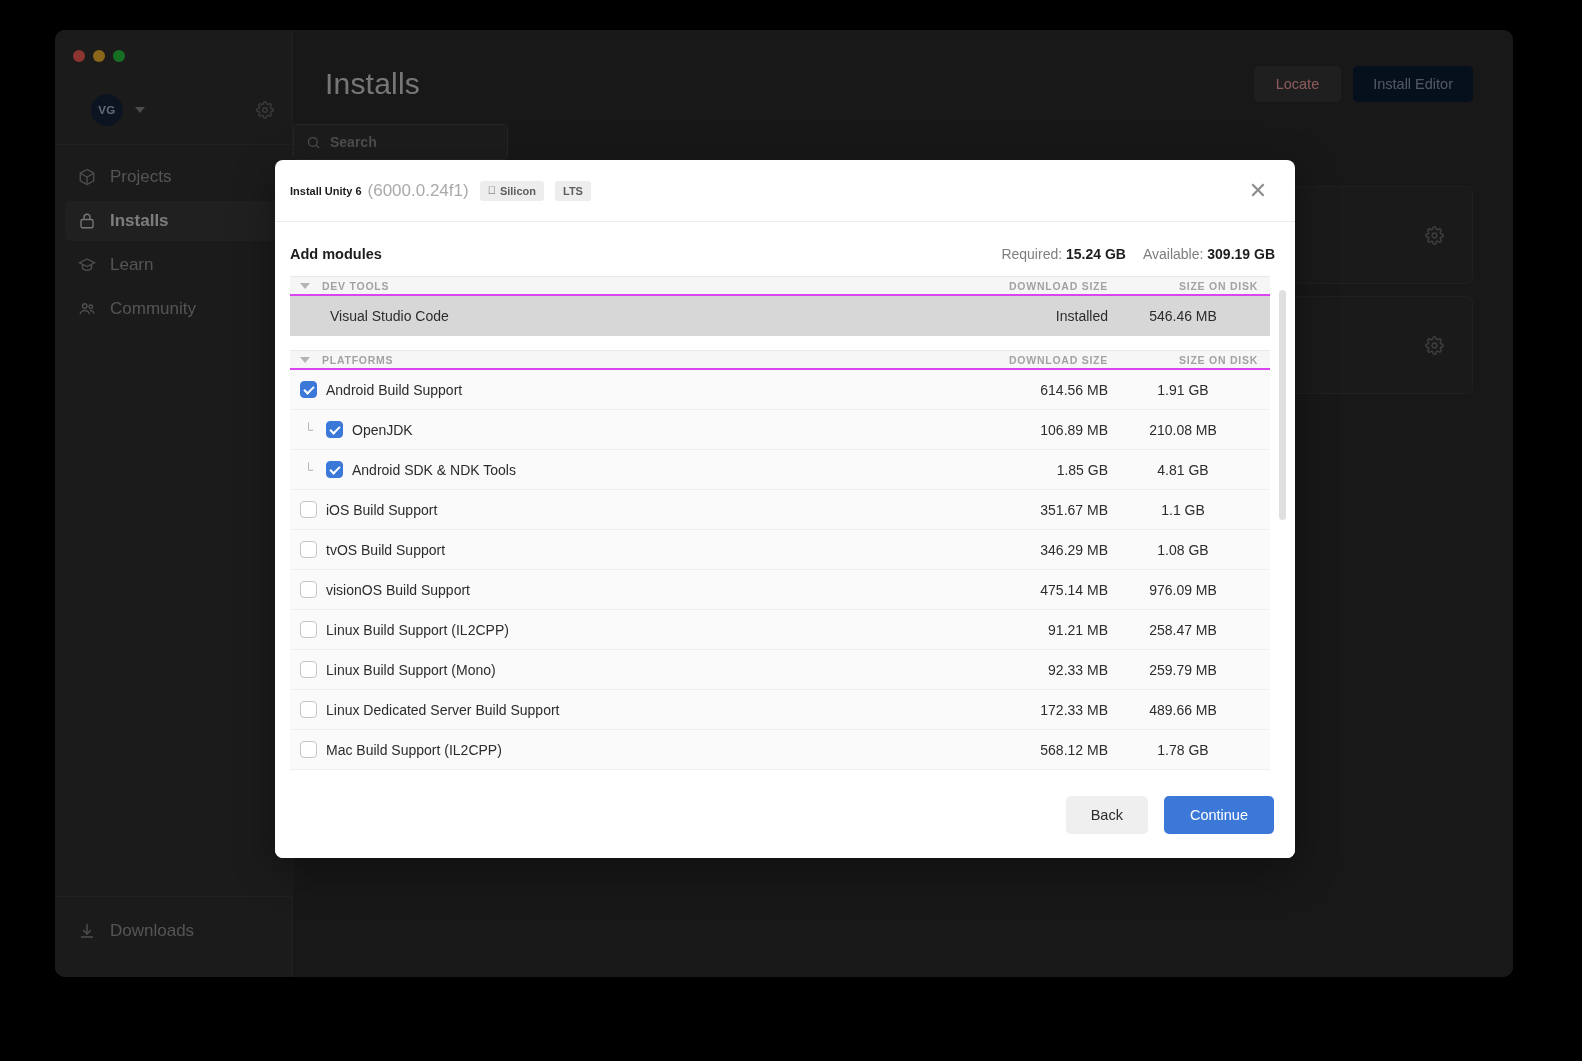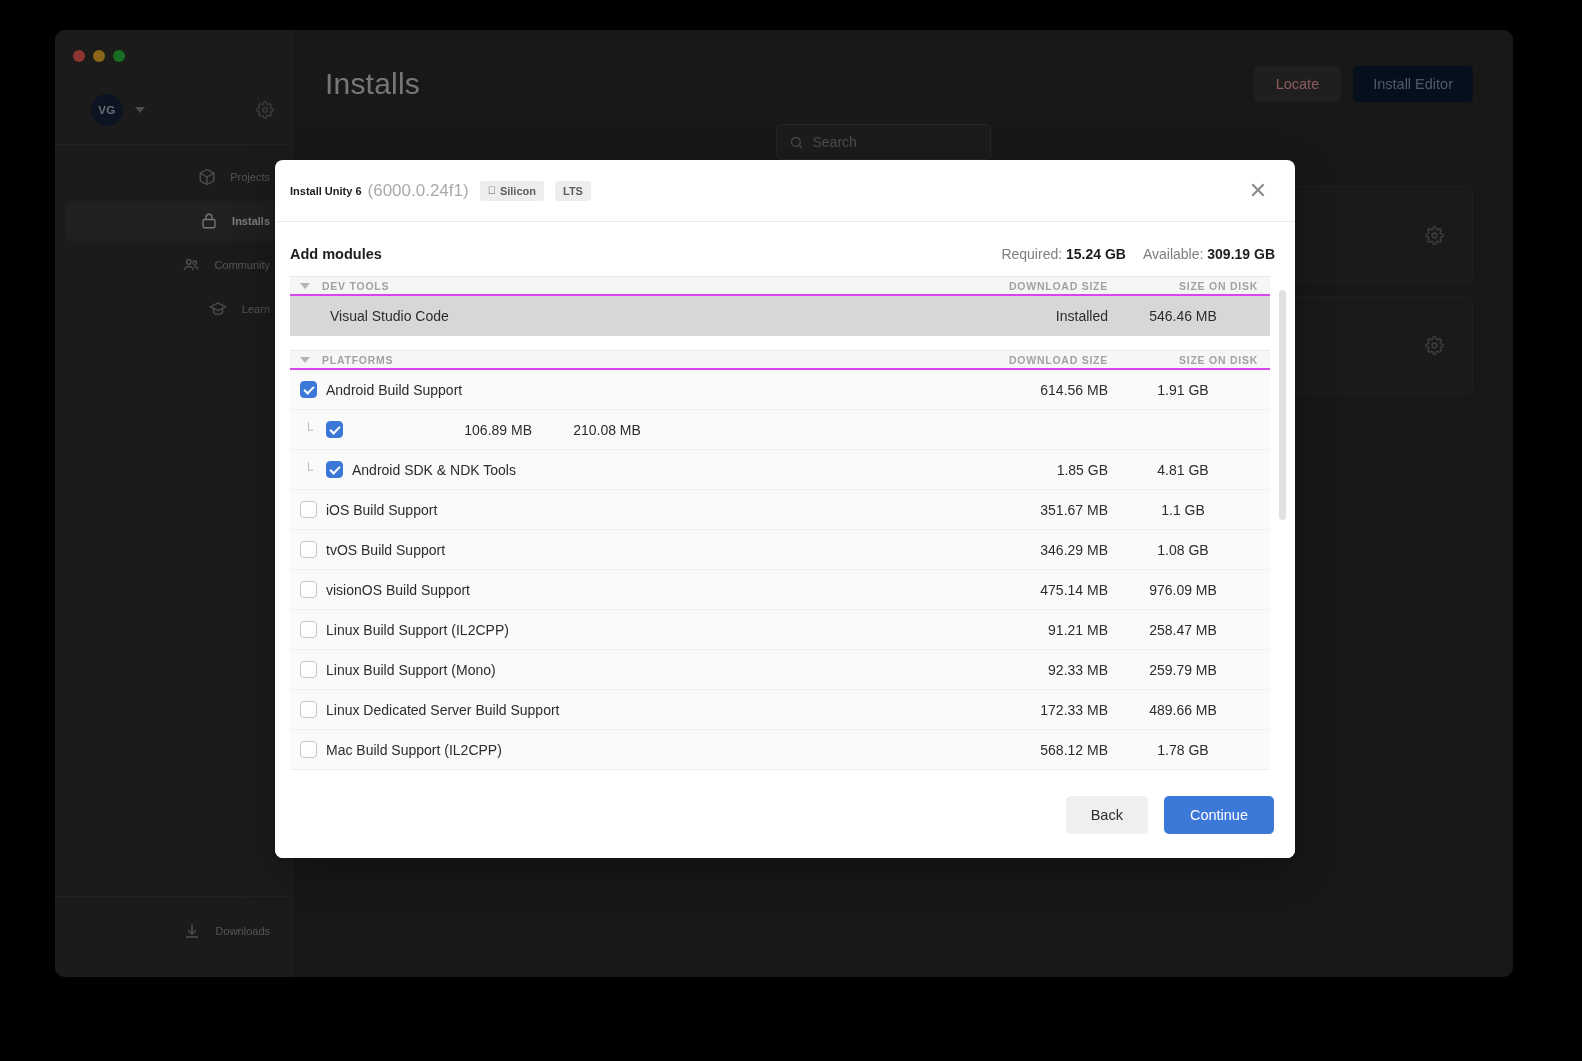--- a/index.html
+++ b/index.html
@@ -45,40 +45,40 @@
     border-top: 6px solid #8a8a8a;
   }
   .account-spacer { flex: 1; }
   .gear { width: 18px; height: 18px; opacity: .62; }
   .sidebar-divider { height: 1px; background: #3c3c3c; margin: 6px 0 12px 0; }
 
   .nav { padding: 0 10px; }
   .nav-item {
     display: flex; align-items: center; gap: 14px;
     height: 40px; padding: 0 12px; border-radius: 6px;
-    color: #9a9a9a; font-size: 11px; margin-bottom: 4px; justify-content: flex-end;
+    color: #9a9a9a; font-size: 17px; margin-bottom: 4px;
   }
   .nav-item .nav-ic { width: 19px; height: 19px; display: flex; align-items: center; justify-content: center; }
   .nav-item.active { background: #3b3b3b; color: #e2e2e2; font-weight: bold; }
   .nav-spacer { flex: 1; }
   .downloads-wrap { border-top: 1px solid #3c3c3c; padding: 14px 10px 22px 10px; }
 
   .content { flex: 1; position: relative; background: #2d2d2d; }
   .content-head { display: flex; align-items: center; padding: 36px 40px 0 32px; }
   .page-title { color: #d8d8d8; font-size: 30px; font-weight: 400; letter-spacing: .2px; }
   .head-spacer { flex: 1; }
   .btn-locate {
     background: #3a3a3a; color: #fca5a5; font-size: 14.5px;
     padding: 10px 22px; border-radius: 5px; border: none;
   }
   .btn-install-editor {
     background: #0b1c33; color: #93a2b5; font-size: 14.5px;
     padding: 10px 20px; border-radius: 5px; border: none; margin-left: 12px;
   }
-  .search-row { display: flex; justify-content: center; padding: 22px 40px 0 0; }
+  .search-row { display: flex; justify-content: flex-start; padding: 22px 40px 0 0; font-weight: bold; }
   .search-box {
     width: 215px; height: 36px; border: 1px solid #454545; border-radius: 5px;
     background: #333; display: flex; align-items: center; gap: 9px; padding: 0 12px;
     color: #8c8c8c; font-size: 14px;
   }
   .cards { padding: 26px 40px 0 32px; }
   .card {
     height: 98px; border: 1px solid #3a3a3a; border-radius: 6px;
     margin-bottom: 12px; display: flex; align-items: center;
     justify-content: flex-end; padding-right: 28px; background: #303030;
@@ -235,36 +235,36 @@
             <svg viewBox="0 0 24 24" width="18" height="18" fill="none" stroke="#d8d8d8" stroke-width="1.8">
               <rect x="4" y="10" width="16" height="11" rx="2"></rect>
                 <path d="M8 10V7a4 4 0 0 1 8 0v3"></path>
             </svg>
           </span>
           <span>Installs</span>
         </div>
         <div class="nav-item">
           <span class="nav-ic">
             <svg viewBox="0 0 24 24" width="18" height="18" fill="none" stroke="#8f8f8f" stroke-width="1.8">
+              <path d="M2 9l10-5 10 5-10 5z"></path>
+                <path d="M6 11v5c0 1.5 3 3 6 3s6-1.5 6-3v-5"></path>
+            </svg>
+          </span>
+          <span>Learn</span>
+        </div>
+        <div class="nav-item">
+          <span class="nav-ic">
+            <svg viewBox="0 0 24 24" width="18" height="18" fill="none" stroke="#8f8f8f" stroke-width="1.8">
               <circle cx="9" cy="8" r="3"></circle>
                 <circle cx="17" cy="9" r="2.4"></circle>
               <path d="M3 19c0-3 3-5 6-5s6 2 6 5"></path>
                 <path d="M16 14c2.5 0 5 1.6 5 4"></path>
             </svg>
           </span>
           <span>Community</span>
-        </div>
-        <div class="nav-item">
-          <span class="nav-ic">
-            <svg viewBox="0 0 24 24" width="18" height="18" fill="none" stroke="#8f8f8f" stroke-width="1.8">
-              <path d="M2 9l10-5 10 5-10 5z"></path>
-                <path d="M6 11v5c0 1.5 3 3 6 3s6-1.5 6-3v-5"></path>
-            </svg>
-          </span>
-          <span>Learn</span>
         </div>
       </div>
 
       <div class="nav-spacer"></div>
 
       <div class="downloads-wrap">
         <div class="nav-item">
           <span class="nav-ic">
             <svg viewBox="0 0 24 24" width="18" height="18" fill="none" stroke="#8f8f8f" stroke-width="2">
               <path d="M12 3v11"></path>
@@ -377,20 +377,21 @@
         <div class="row">
           <span class="cb checked"></span>
           <span class="lbl">Android Build Support</span>
           <span class="val-dl">614.56 MB</span>
           <span class="val-disk">1.91 GB</span>
         </div>
 
         <div class="row">
           <span class="tree">└</span>
           <span class="cb checked"></span>
+          <span class="lbl">OpenJDK</span>
           <span class="val-dl">106.89 MB</span>
           <span class="val-disk">210.08 MB</span>
         </div>
 
         <div class="row">
           <span class="tree">└</span>
           <span class="cb checked"></span>
           <span class="lbl">Android SDK &amp; NDK Tools</span>
           <span class="val-dl">1.85 GB</span>
           <span class="val-disk">4.81 GB</span>

